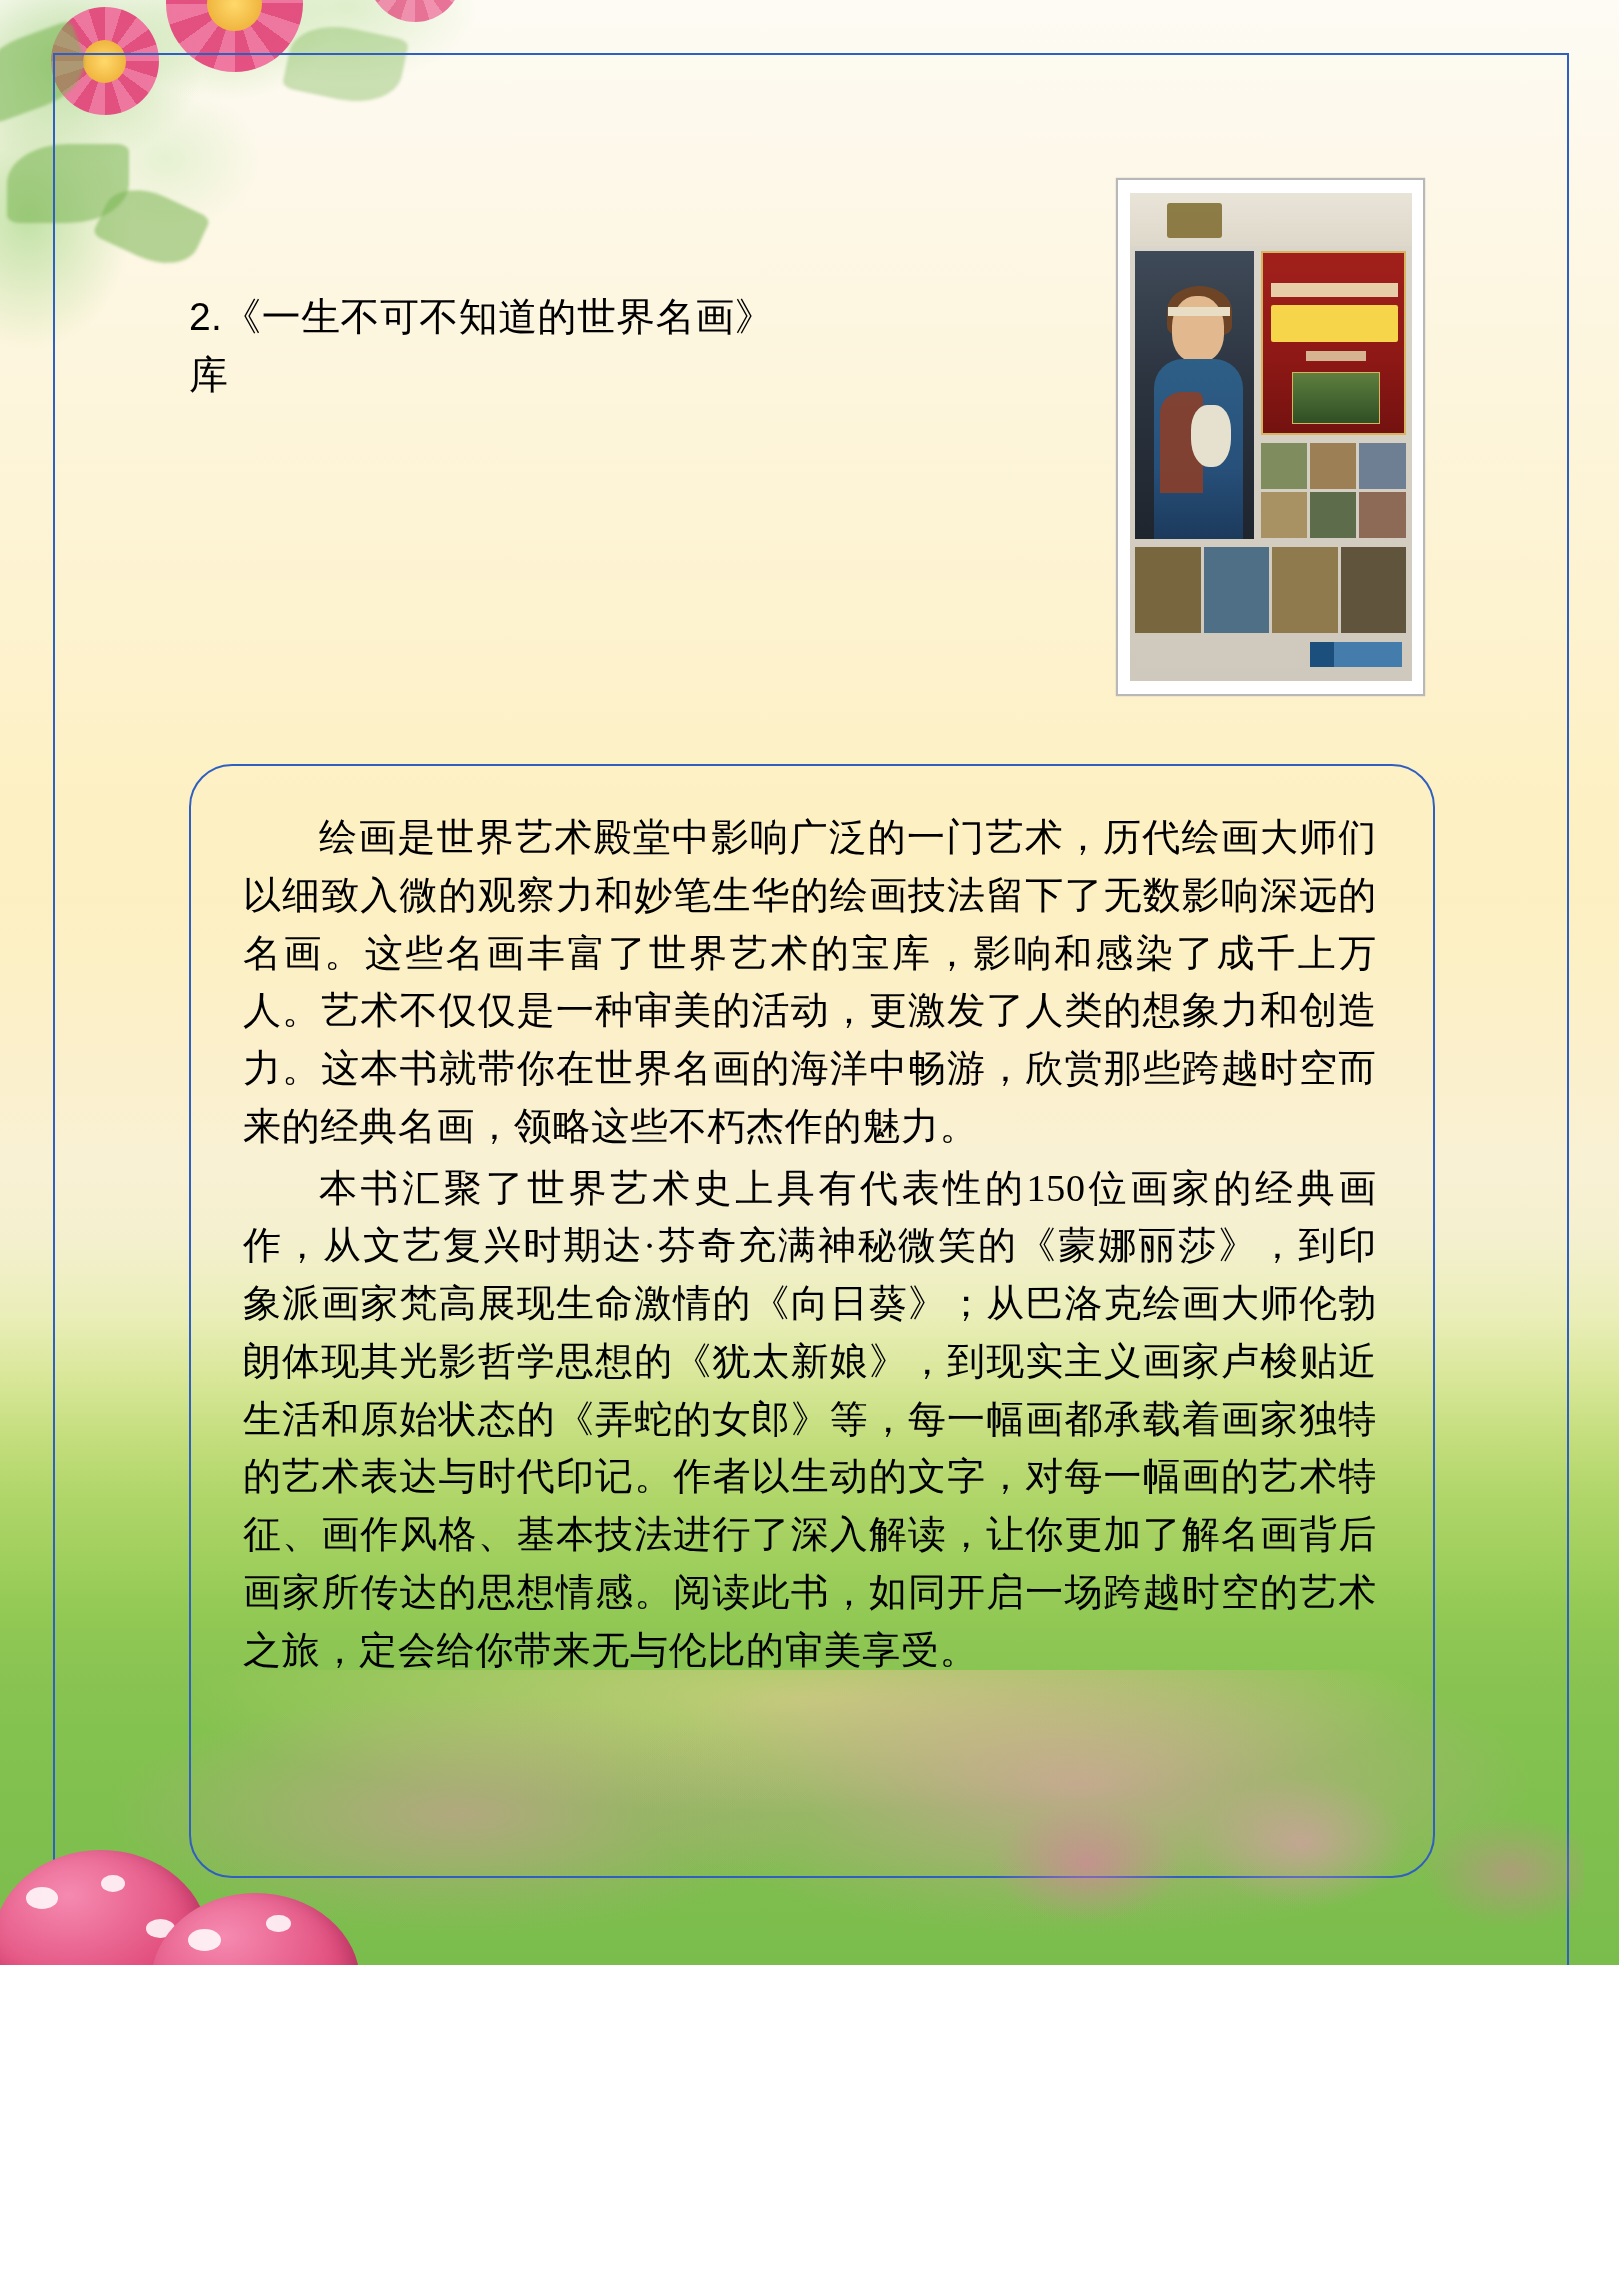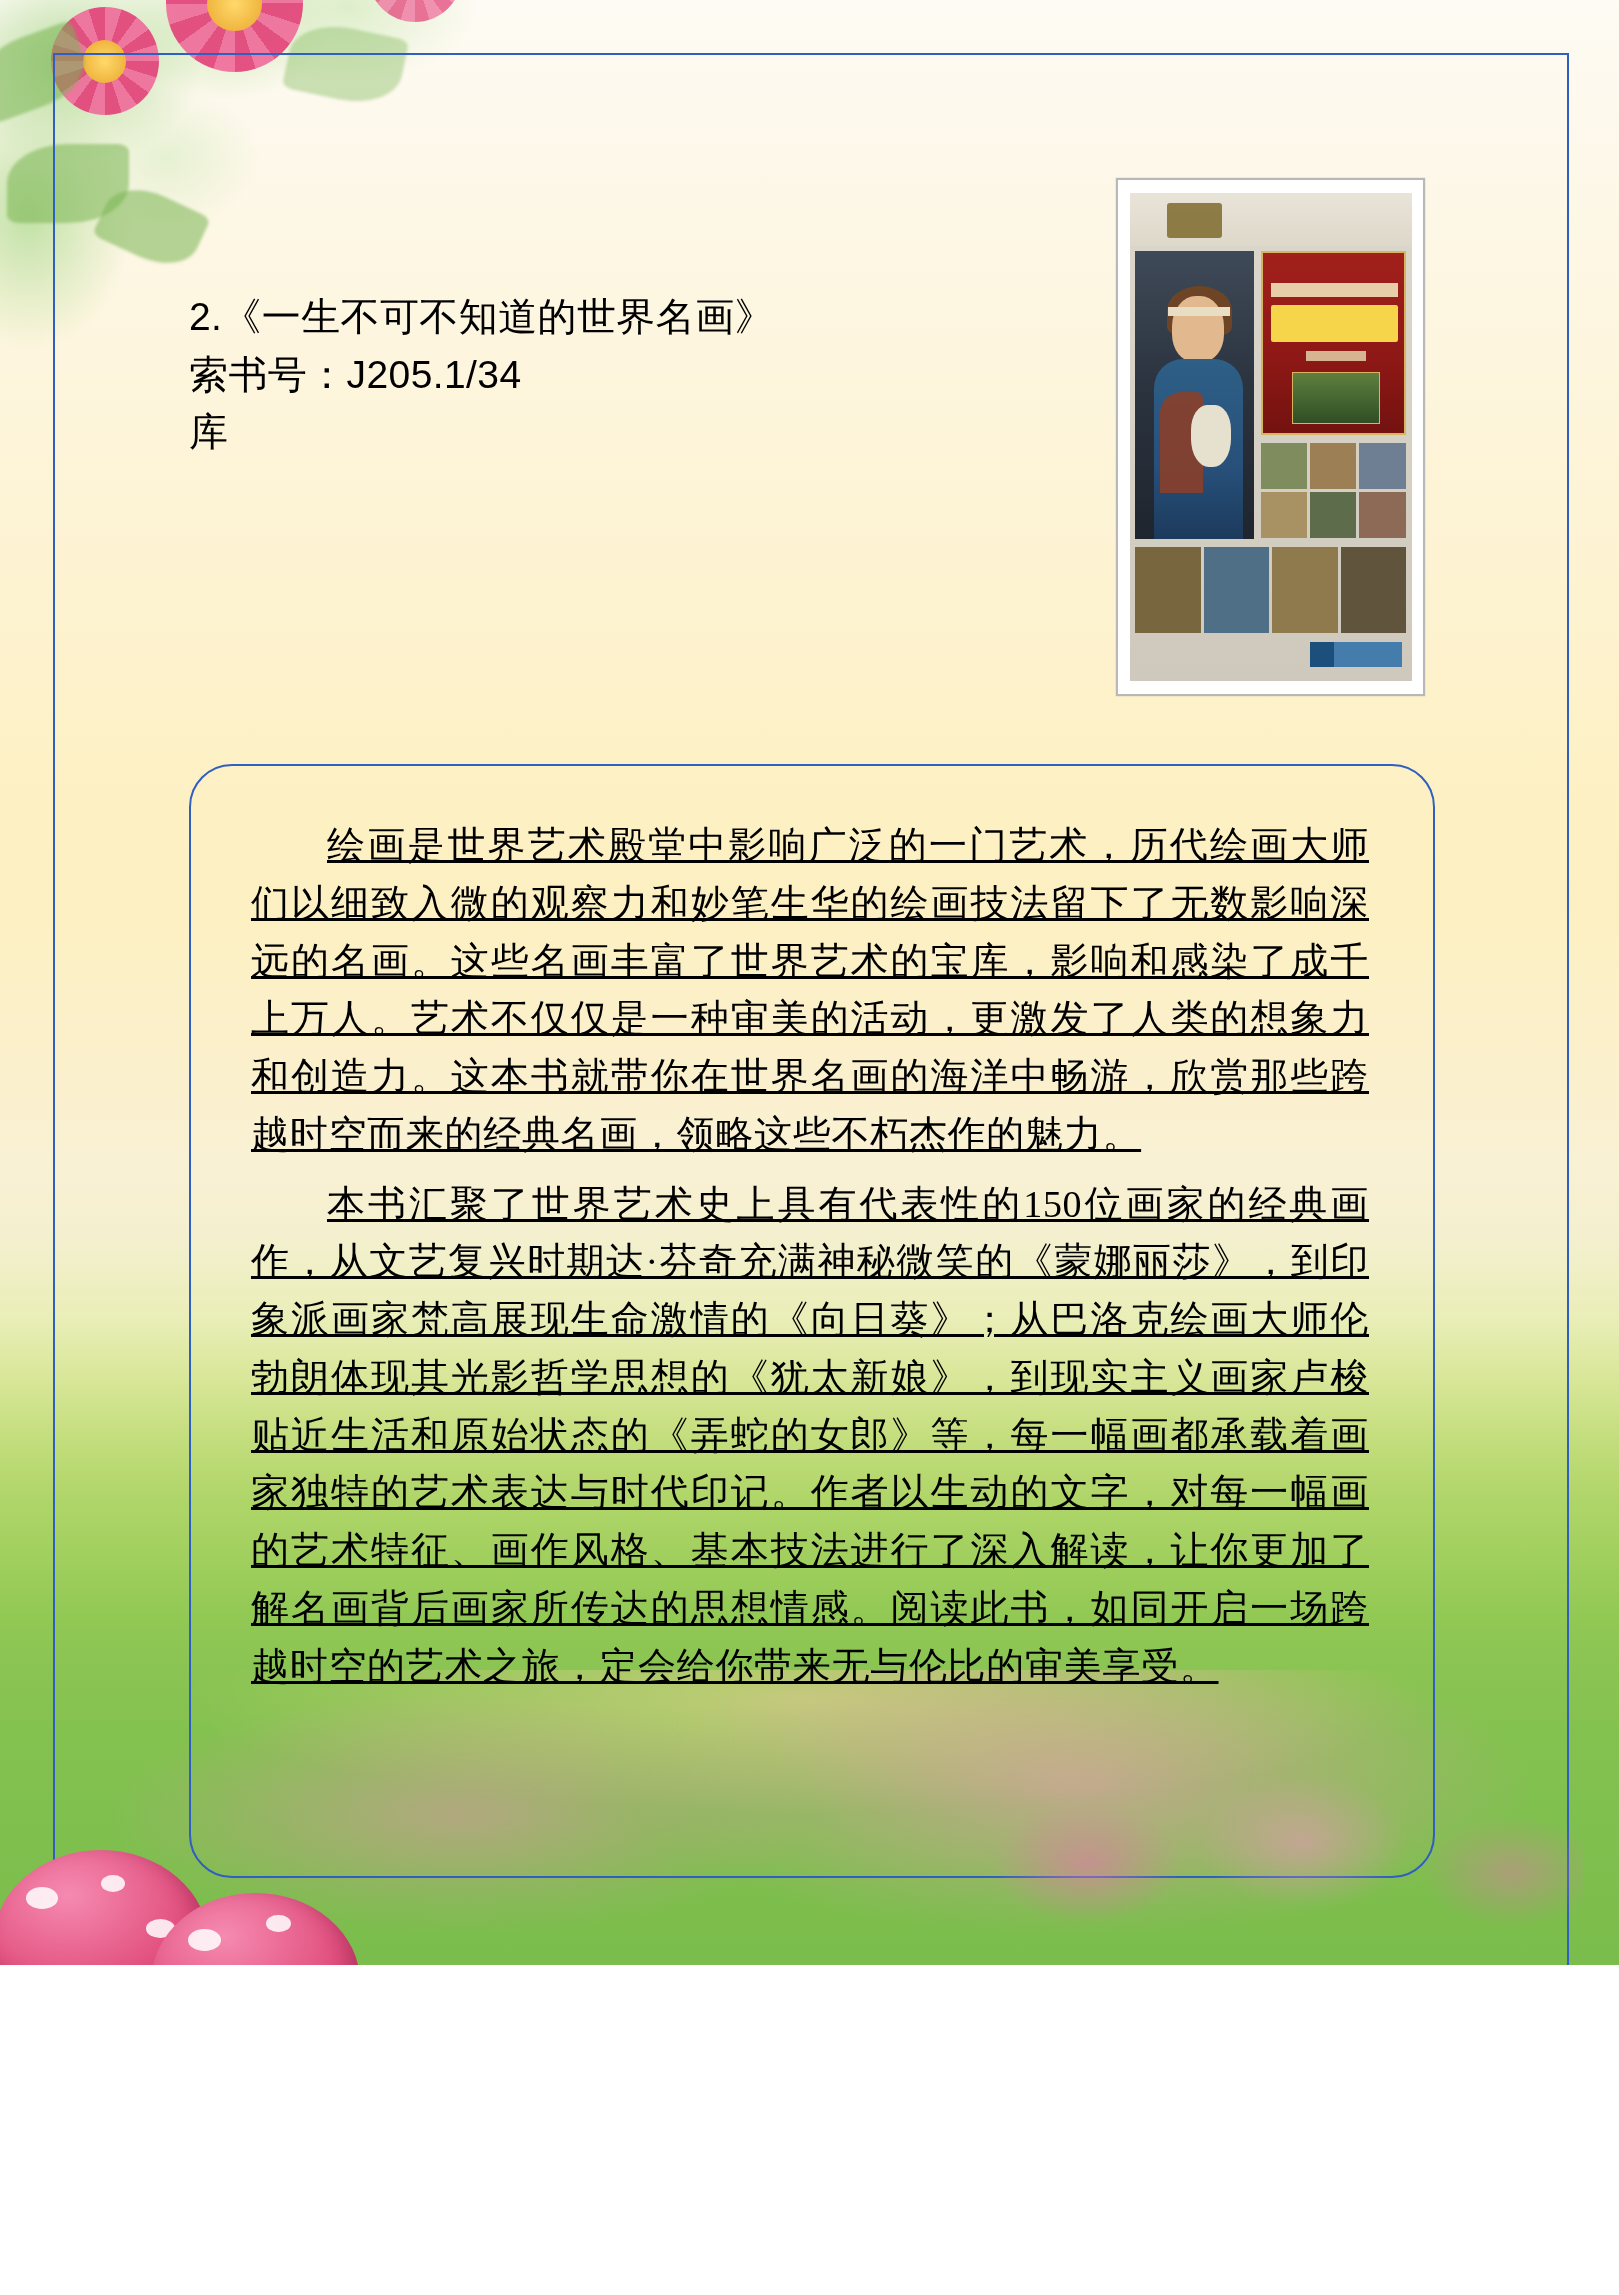--- a/index.html
+++ b/index.html
@@ -246,23 +246,22 @@
     width: 1142px;
     color: #000000;
     font-family: "Liberation Serif", serif;
     font-size: 38px;
     line-height: 1.52;
     text-align: justify;
     text-justify: inter-character;
     letter-spacing: 0.7px;
   }
   .desc-text p {
-    margin: 12px;
+    margin: 4px;
     text-indent: 2em;
-    text-decoration: underline;
   }
 
   
   .deco { position: absolute; pointer-events: none; }
 
   .mush { position: absolute; }
   .mush .cap {
     position: absolute; left: 0; top: 0;
     border-radius: 50% 50% 42% 42% / 62% 62% 38% 38%;
     background: radial-gradient(ellipse at 35% 30%, #f58ab0, #e2507f 60%, #c33a66 100%);
@@ -342,21 +341,20 @@
     <div class="blurleaf" style="left:21.6px; top:166px; width:122px; height:79px;"></div>
     <div class="blurleaf" style="left:115px; top:216px; width:101px; height:65px; transform:rotate(25deg);"></div>
     <div class="blurleaf" style="left:-7.2px; top:58px; width:108px; height:72px; transform:rotate(-20deg);"></div>
     <div class="blurleaf" style="left:302px; top:50px; width:115px; height:72px; transform:rotate(12deg); opacity:.7;"></div>
   </div>
 
   <div class="frame-outer"></div>
 
   <div class="book-info">
     <div>2.《一生不可不知道的世界名画》</div>
-    <div>索书号：J205.1/34</div>
     <div>库</div>
   </div>
 
   <div class="cover-wrap">
     <div class="cover">
       <div class="cv-top"></div>
       <div class="cv-badge"></div>
       <div class="cv-left">
         <div class="cv-lady-hair"></div>
         <div class="cv-lady-face"></div>

